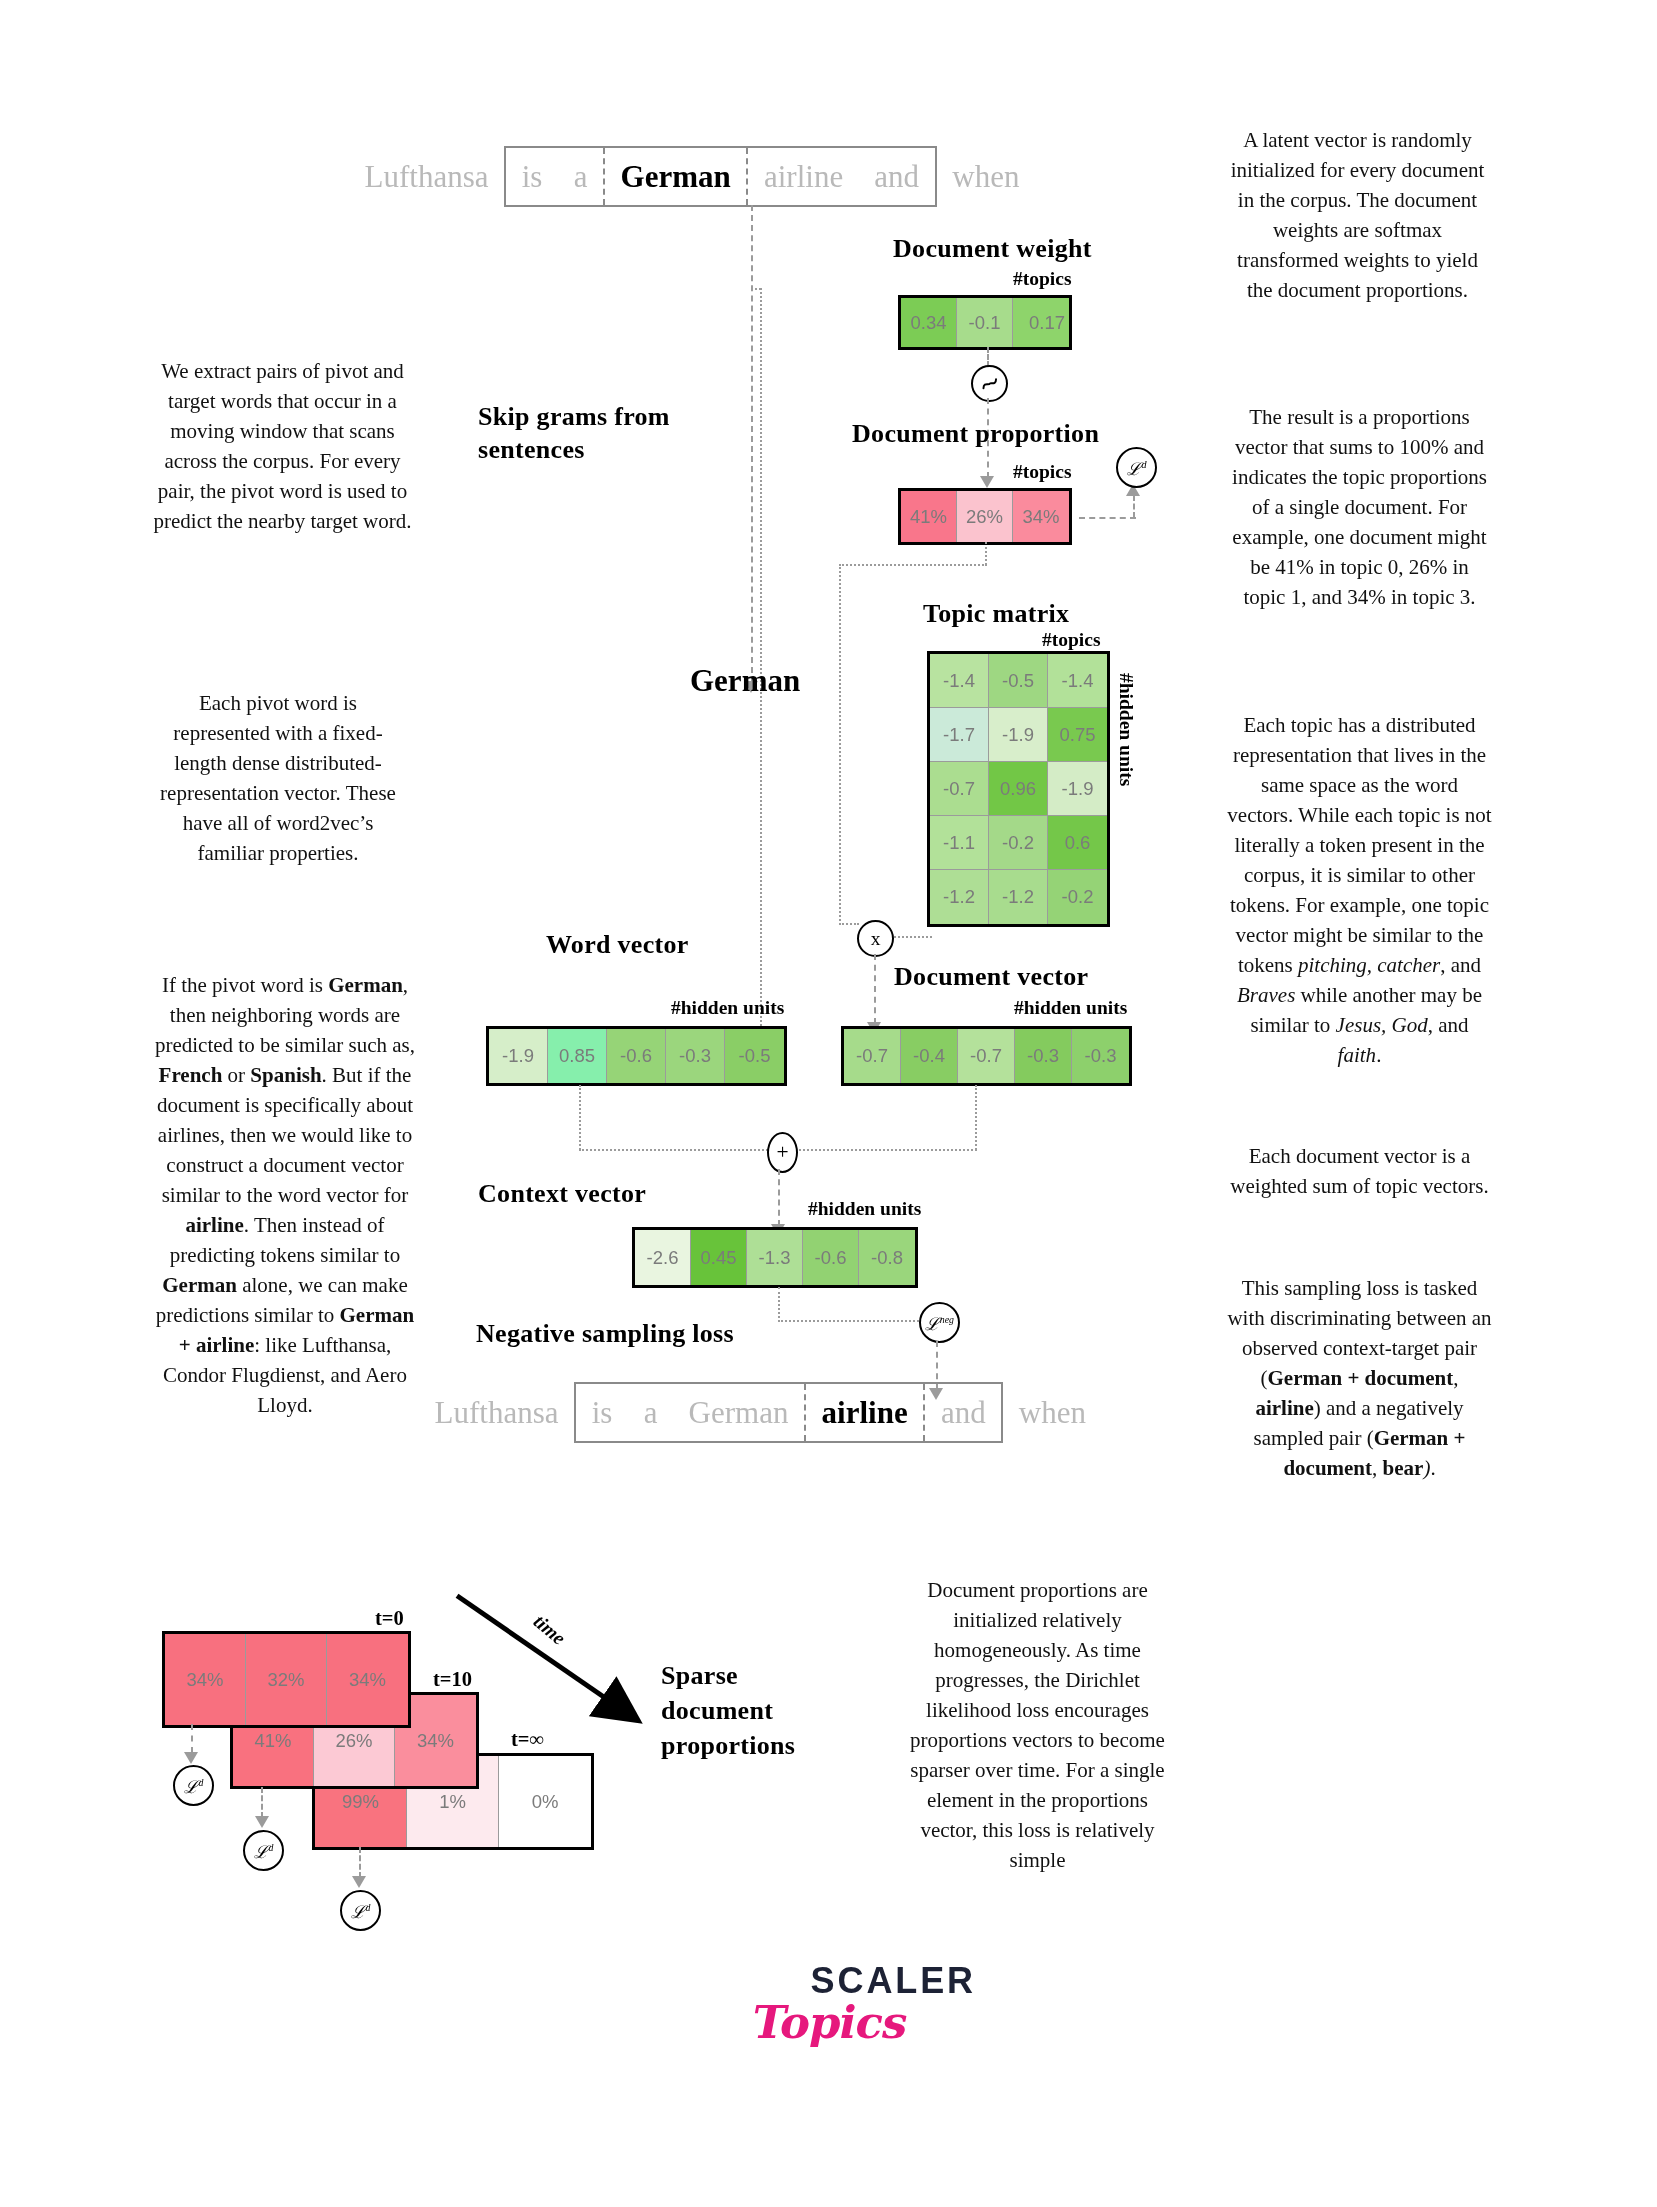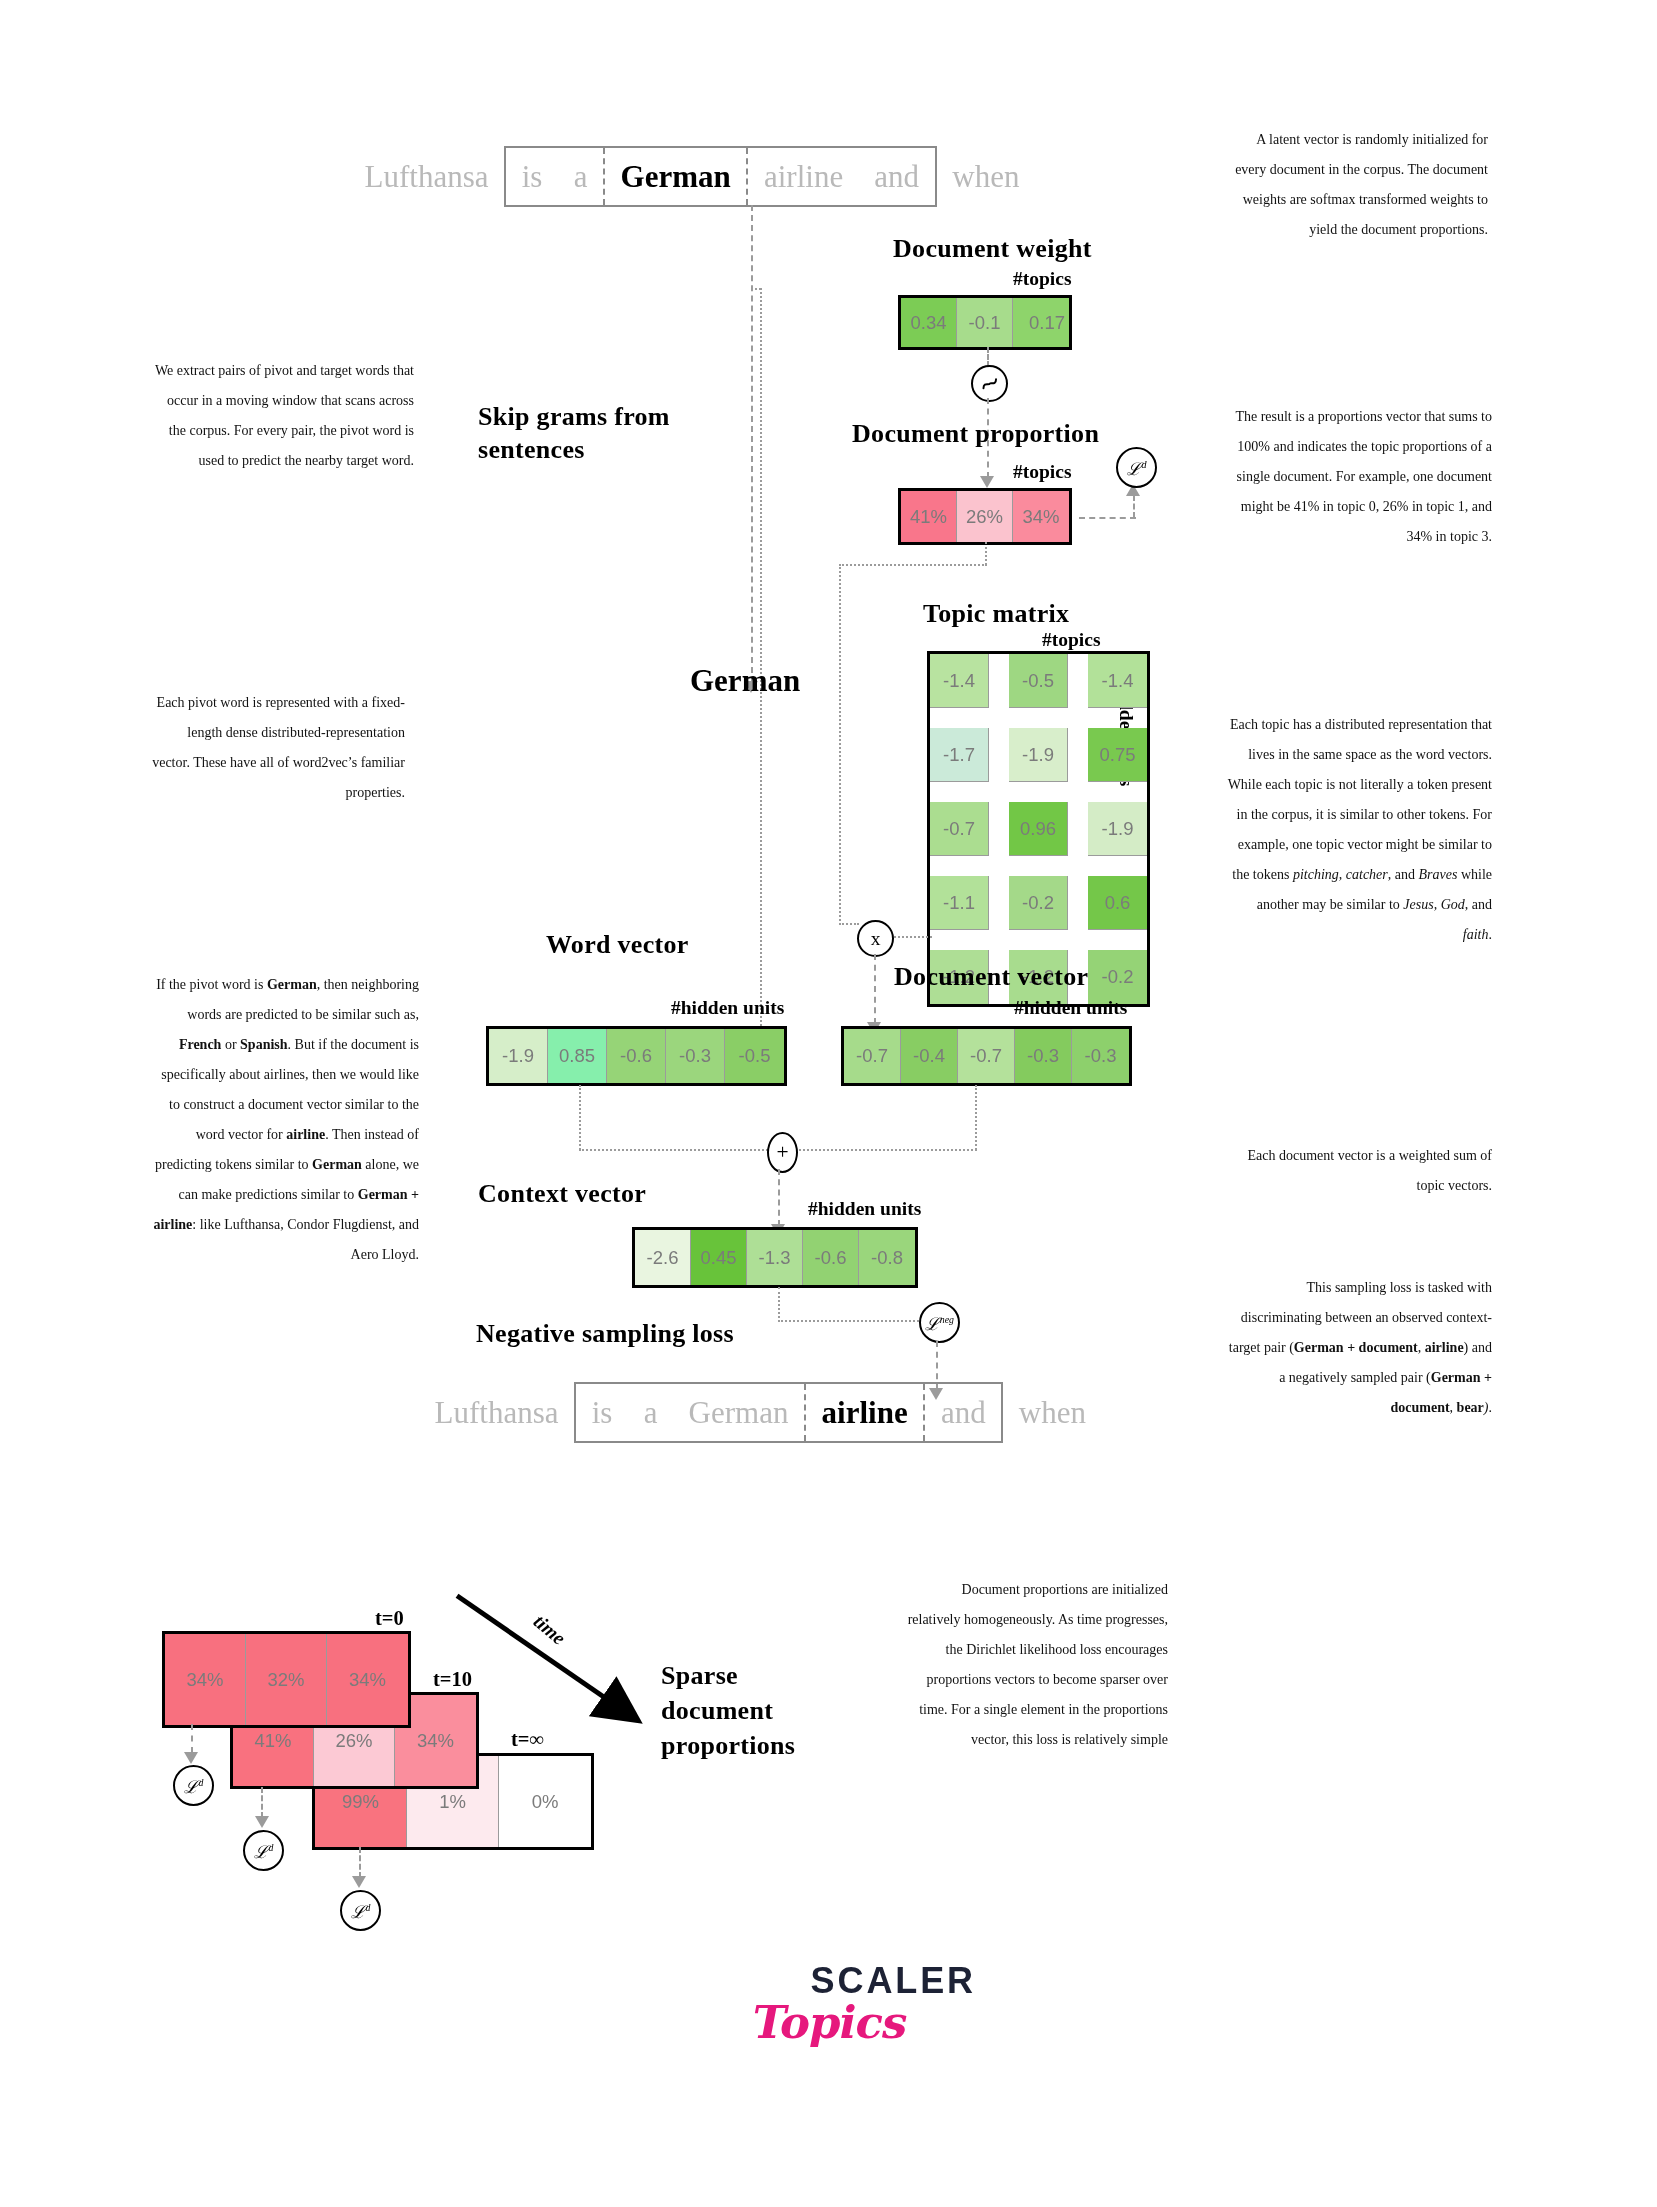--- a/index.html
+++ b/index.html
@@ -1,21 +1,21 @@
 <!DOCTYPE html>
 <html><head>
 <meta charset="utf-8">
 <style>
   html,body{margin:0;padding:0;background:#fff;}
   body{width:1658px;height:2208px;position:relative;
        font-family:"Liberation Serif","DejaVu Serif",serif;color:#000;}
   .page{position:absolute;left:0;top:0;width:1658px;height:2208px;overflow:hidden;}
 
   
-  .para{position:absolute;font-size:14px;line-height:30px;color:#111;text-align:right;}
+  .para{position:absolute;font-size:21px;line-height:30px;color:#111;text-align:center;}
   .para b{font-weight:bold;}
   .para i{font-style:italic;}
 
   .heading{position:absolute;font-weight:bold;font-size:26px;line-height:33px;letter-spacing:0.3px;}
 
   
   .sentence{position:absolute;display:flex;align-items:center;white-space:nowrap;
             font-size:31px;color:#b9b9b9;}
   .sentence .w{padding:0 15.6px;}
   .sentence .box{display:flex;align-items:center;border:2.4px solid #8a8a8a;height:57px;}
@@ -123,21 +123,21 @@
   <div class="v-dot" style="left:985px;top:542px;height:23.4px;"></div>
   <div class="h-dot" style="left:839px;top:564px;width:148px;"></div>
   <div class="v-dot" style="left:839px;top:564px;height:361px;"></div>
   <div class="h-dot" style="left:839px;top:923px;width:19.5px;"></div>
 
   <div style="position:absolute;left:690px;top:663px;font-size:31px;font-weight:bold;">German</div>
 
   <div class="heading" style="left:923px;top:597px;">Topic matrix</div>
   <div class="axlabel" style="left:1042px;top:629px;">#topics</div>
   <div class="axlabel vert" style="left:1115px;top:673px;">#hidden units</div>
-  <div class="mat" style="left:927px;top:651px;grid-template-columns:59px 59px 59px;grid-template-rows:54px 54px 54px 54px 54px;gap:20px;">
+  <div class="mat" style="left:927px;top:651px;grid-template-columns:59px 59px 59px;grid-template-rows:54px 54px 54px 54px 54px;">
     <div class="cell br bb" style="background:#b8e3a0;">-1.4</div>
     <div class="cell br bb" style="background:#9ed782;">-0.5</div>
     <div class="cell bb" style="background:#b2e199;">-1.4</div>
 
     <div class="cell br bb" style="background:#cbead9;">-1.7</div>
     <div class="cell br bb" style="background:#d8eecb;">-1.9</div>
     <div class="cell bb" style="background:#79c94f;">0.75</div>
 
     <div class="cell br bb" style="background:#abdd90;">-0.7</div>
     <div class="cell br bb" style="background:#72c746;">0.96</div>

